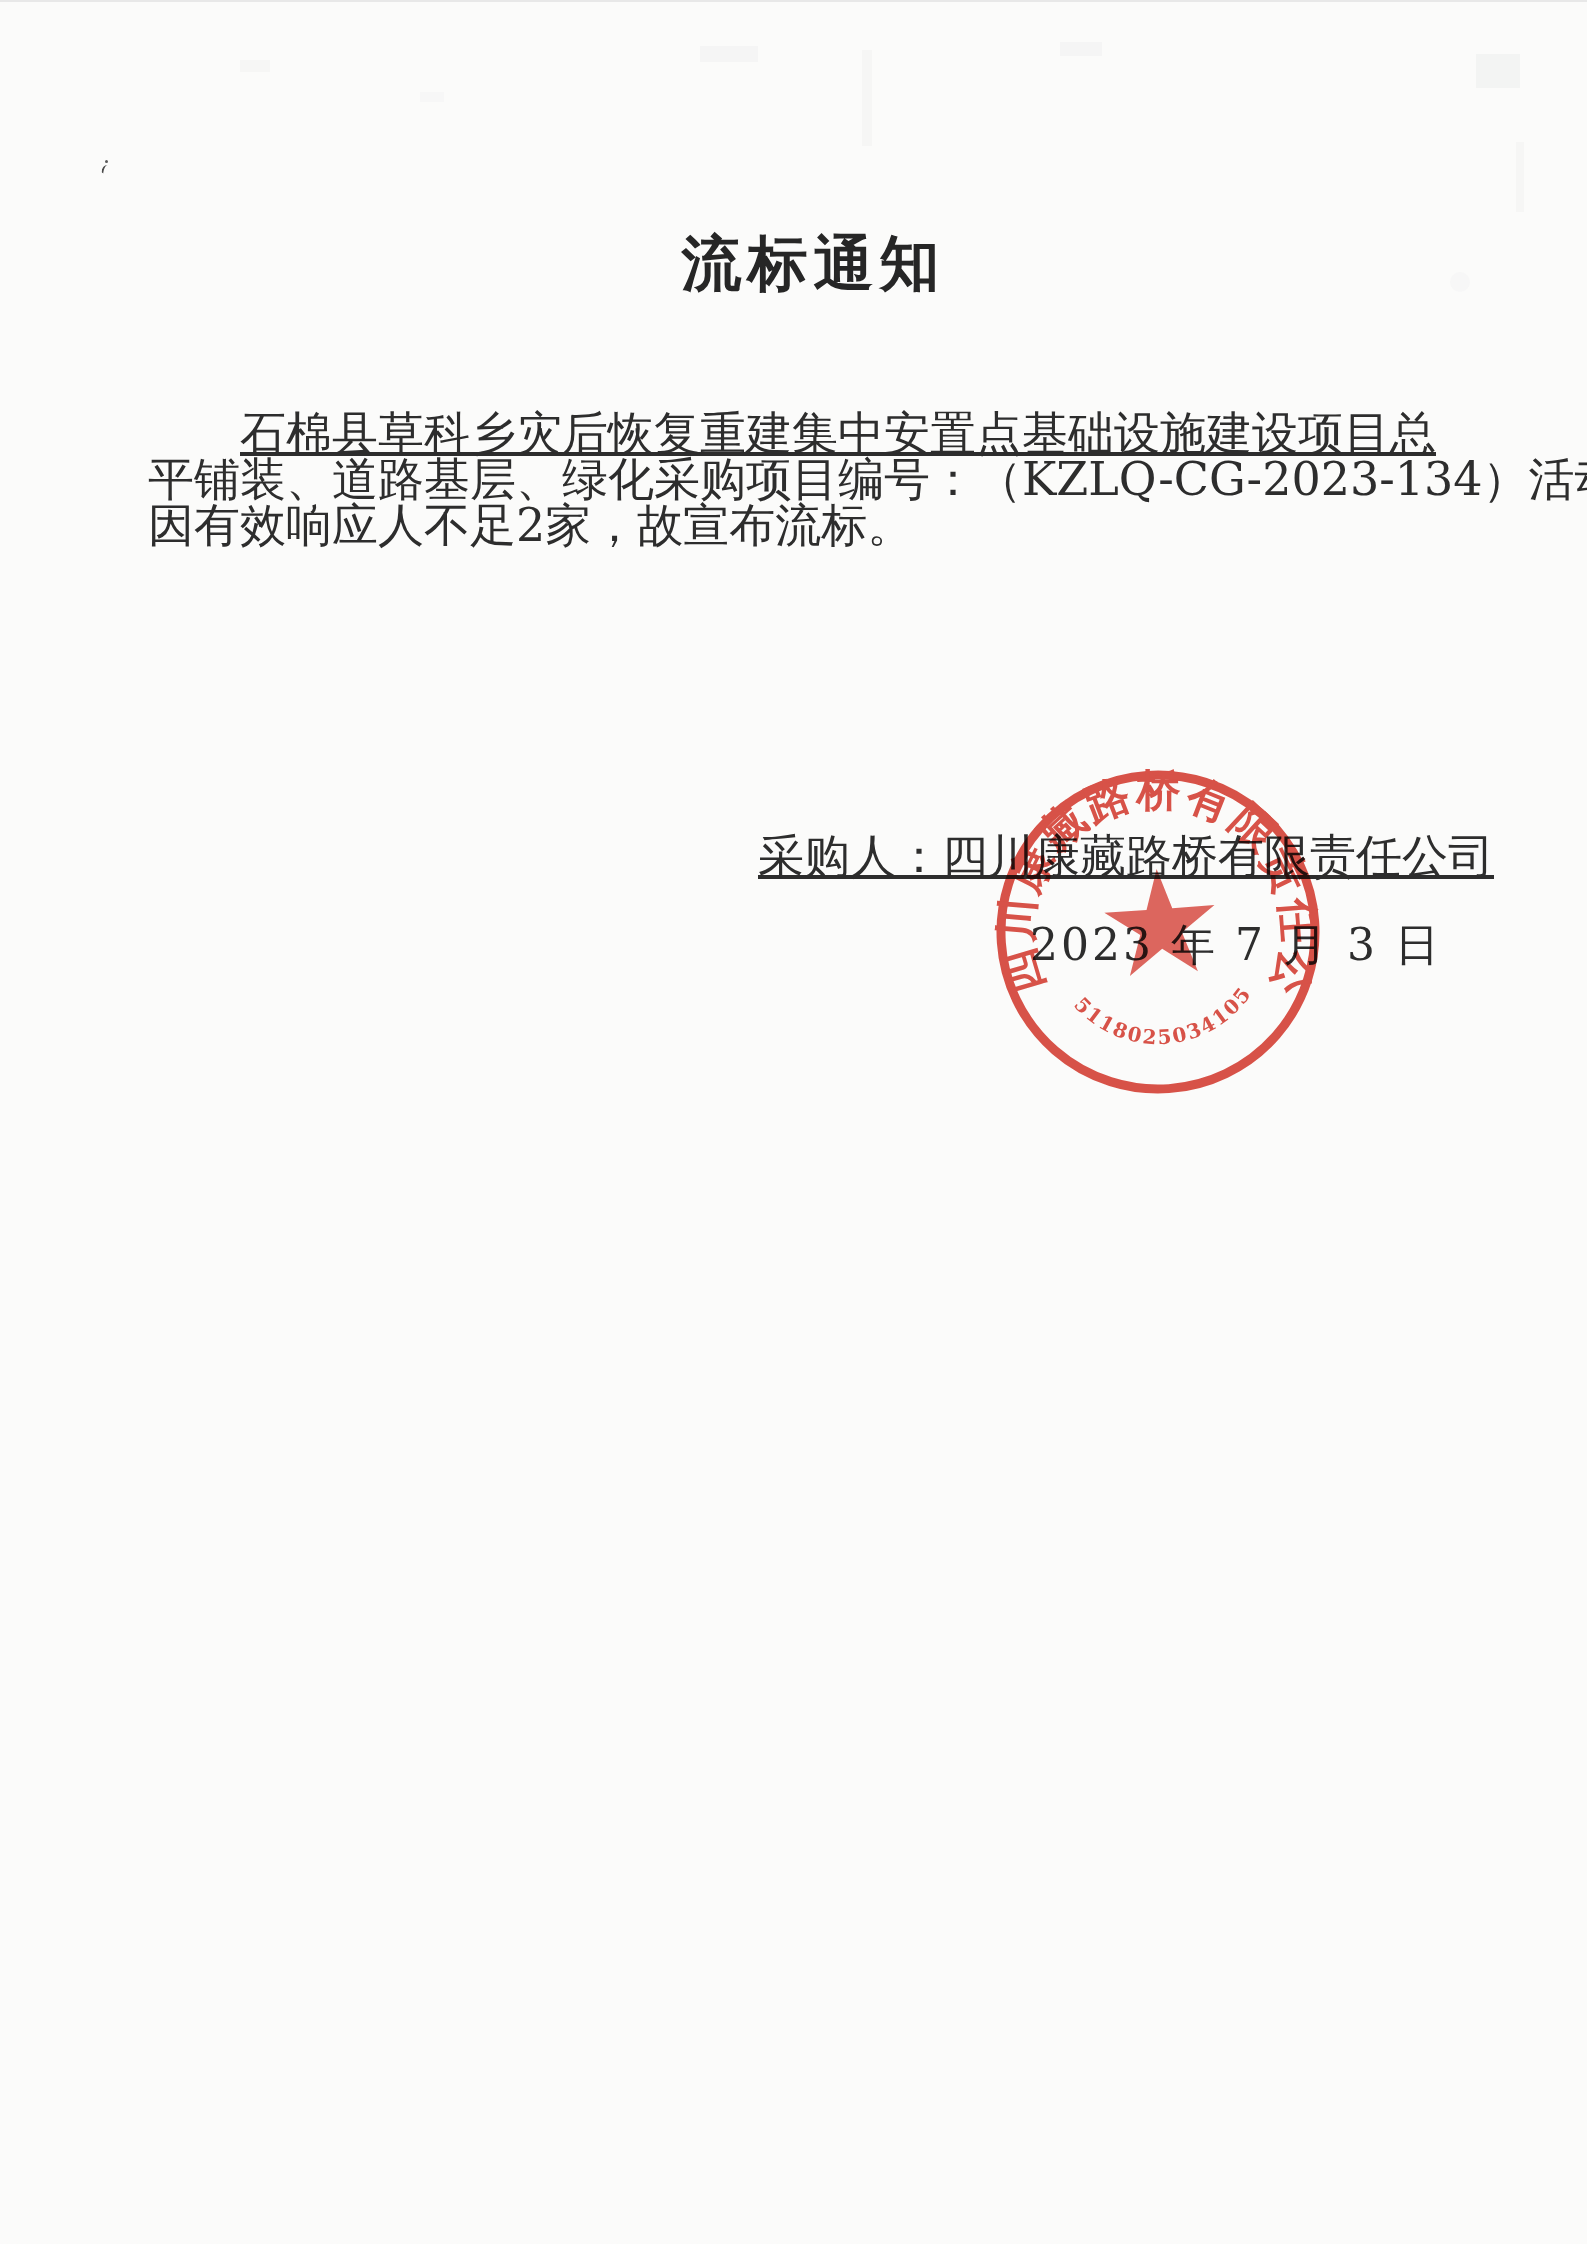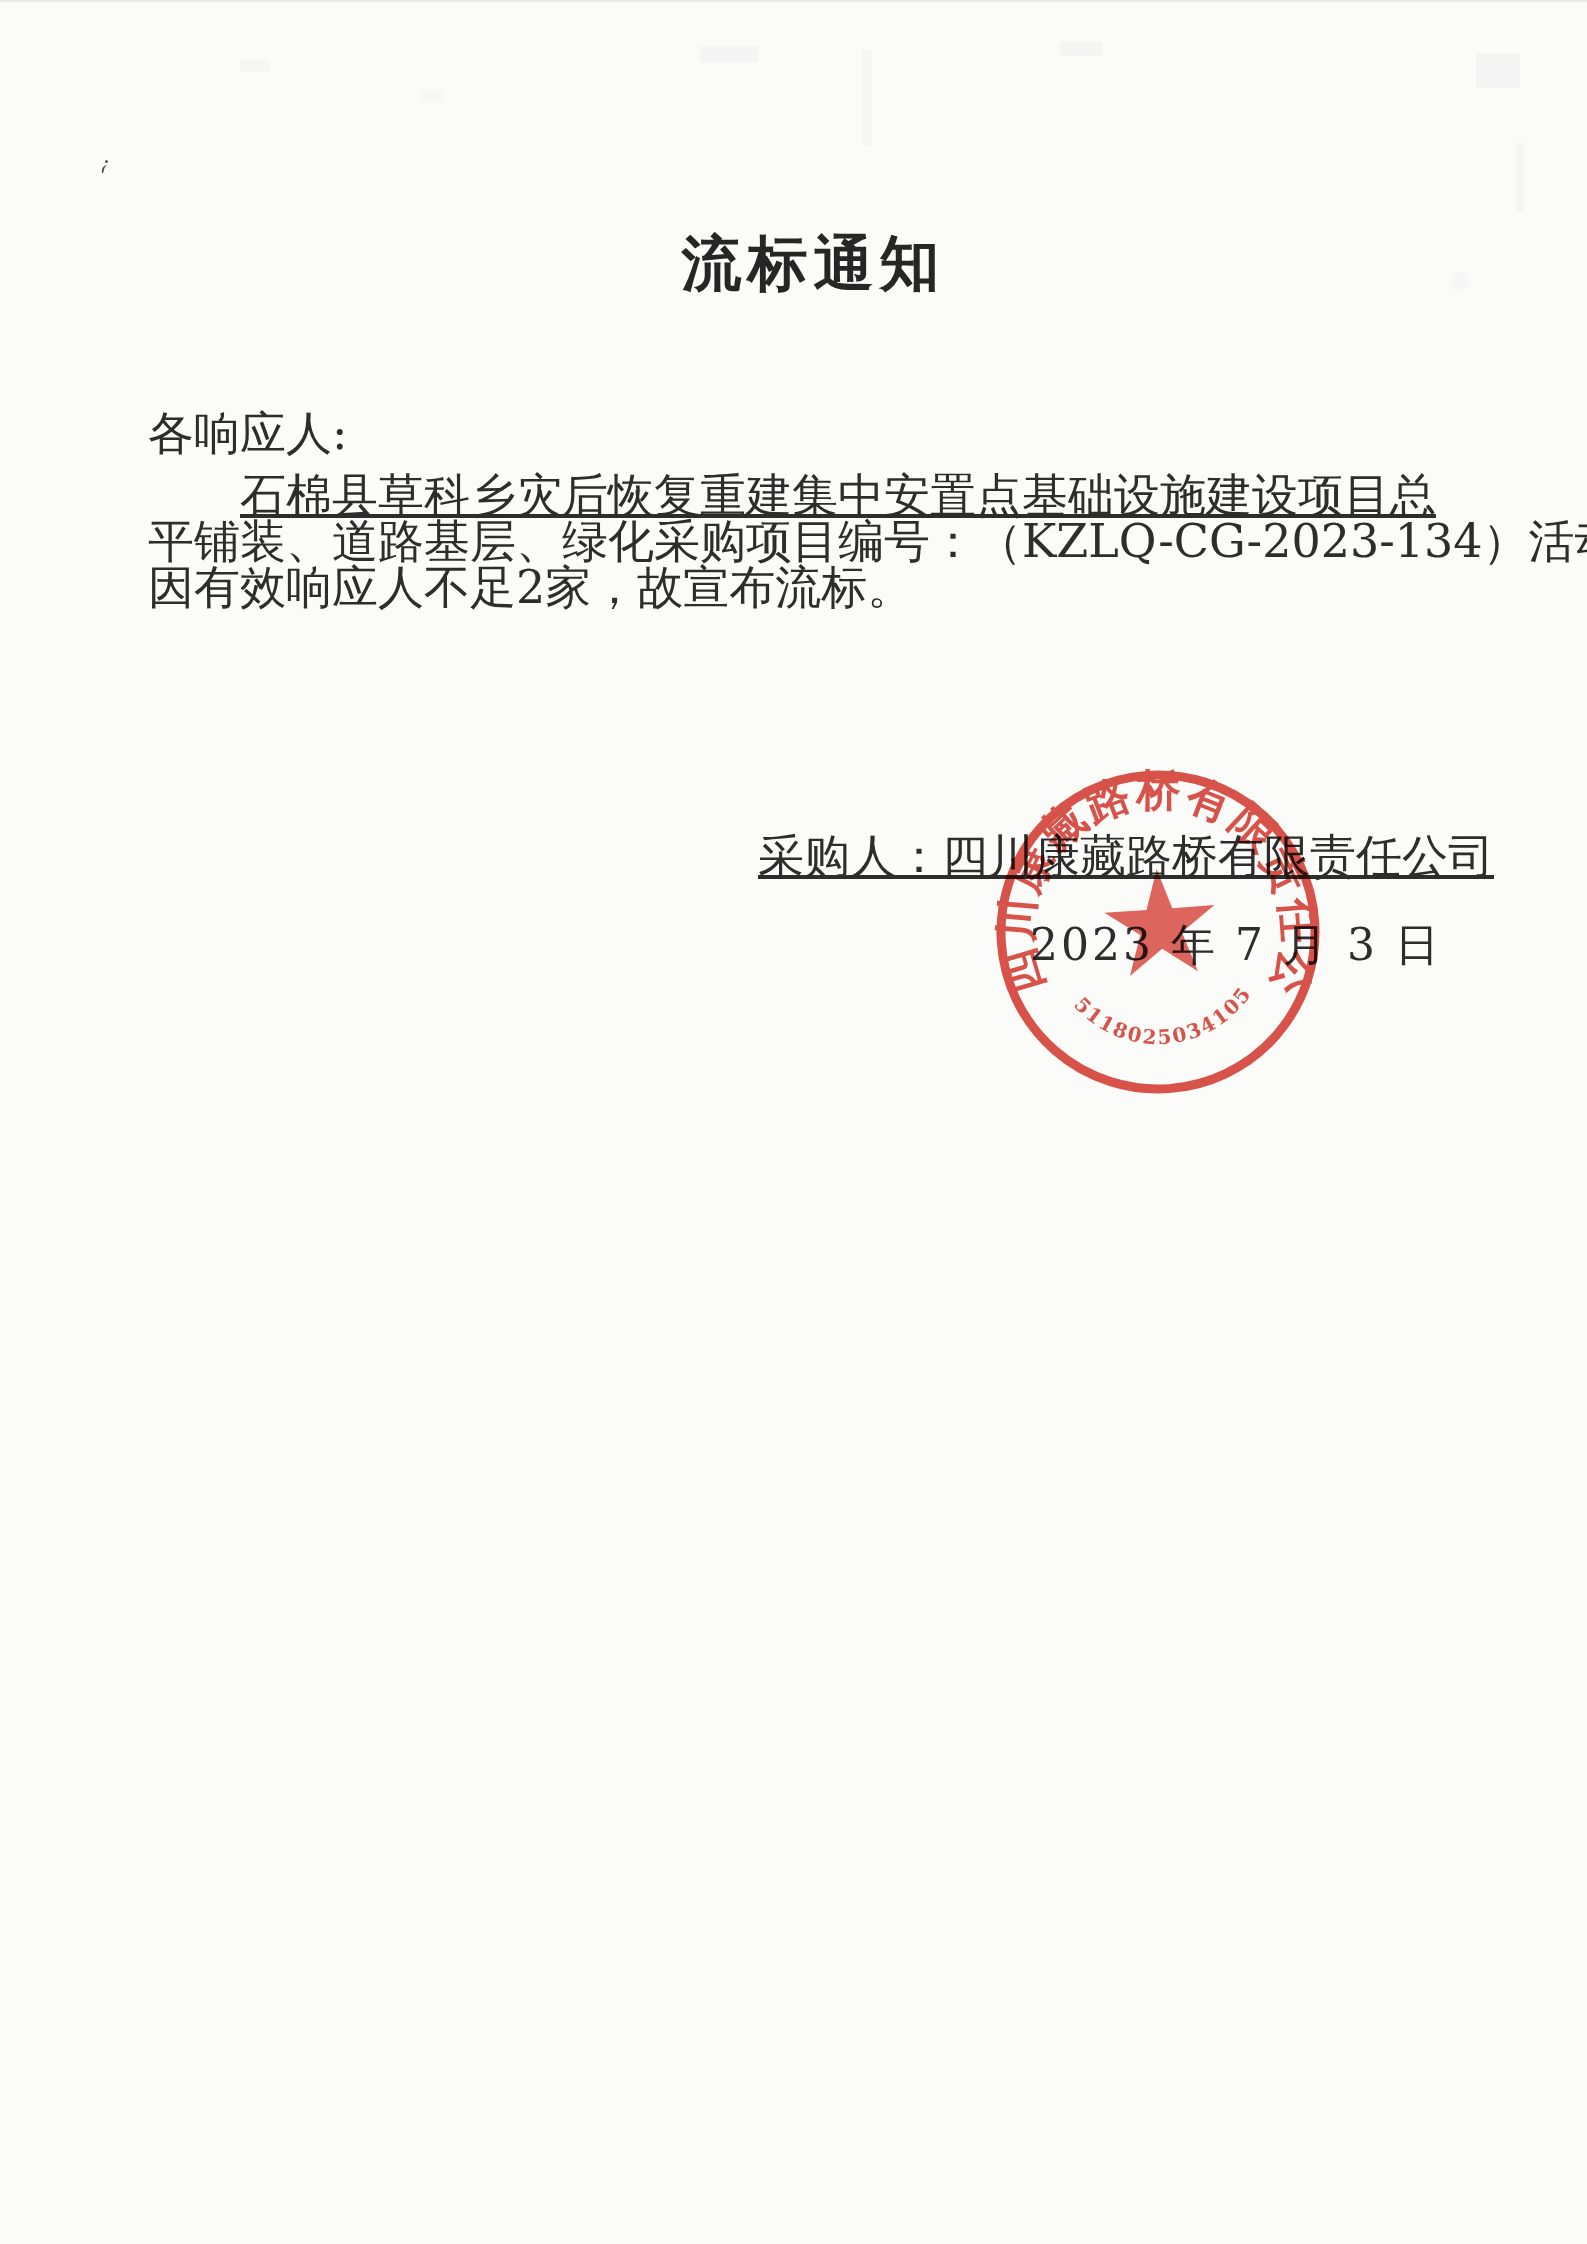--- a/index.html
+++ b/index.html
@@ -67,21 +67,20 @@
   <div class="artifact" style="left:1450px;top:270px;width:20px;height:20px;opacity:.04;border-radius:50%;"></div>
 
   <div class="tiny-mark">
     <span class="curl"></span>
       <span class="dot"></span>
   </div>
 
   <div class="page-title">流标通知</div>
 
   <div class="body-block">
-    <span class="salutation">各响应人:</span>
     <span class="para-line indent">石棉县草科乡灾后恢复重建集中安置点基础设施建设项目总</span>
     <span class="para-line">平铺装、道路基层、绿化采购项目编号：（KZLQ-CG-2023-134）活动，</span>
     <span class="para-line">因有效响应人不足2家，故宣布流标。</span>
   </div>
 
   <div class="purchaser-line">采购人：四川康藏路桥有限责任公司</div>
   <div class="date-line">2023 年 7 月 3 日</div>
 
   <svg class="stamp" viewBox="0 0 344 344">
     <defs>

